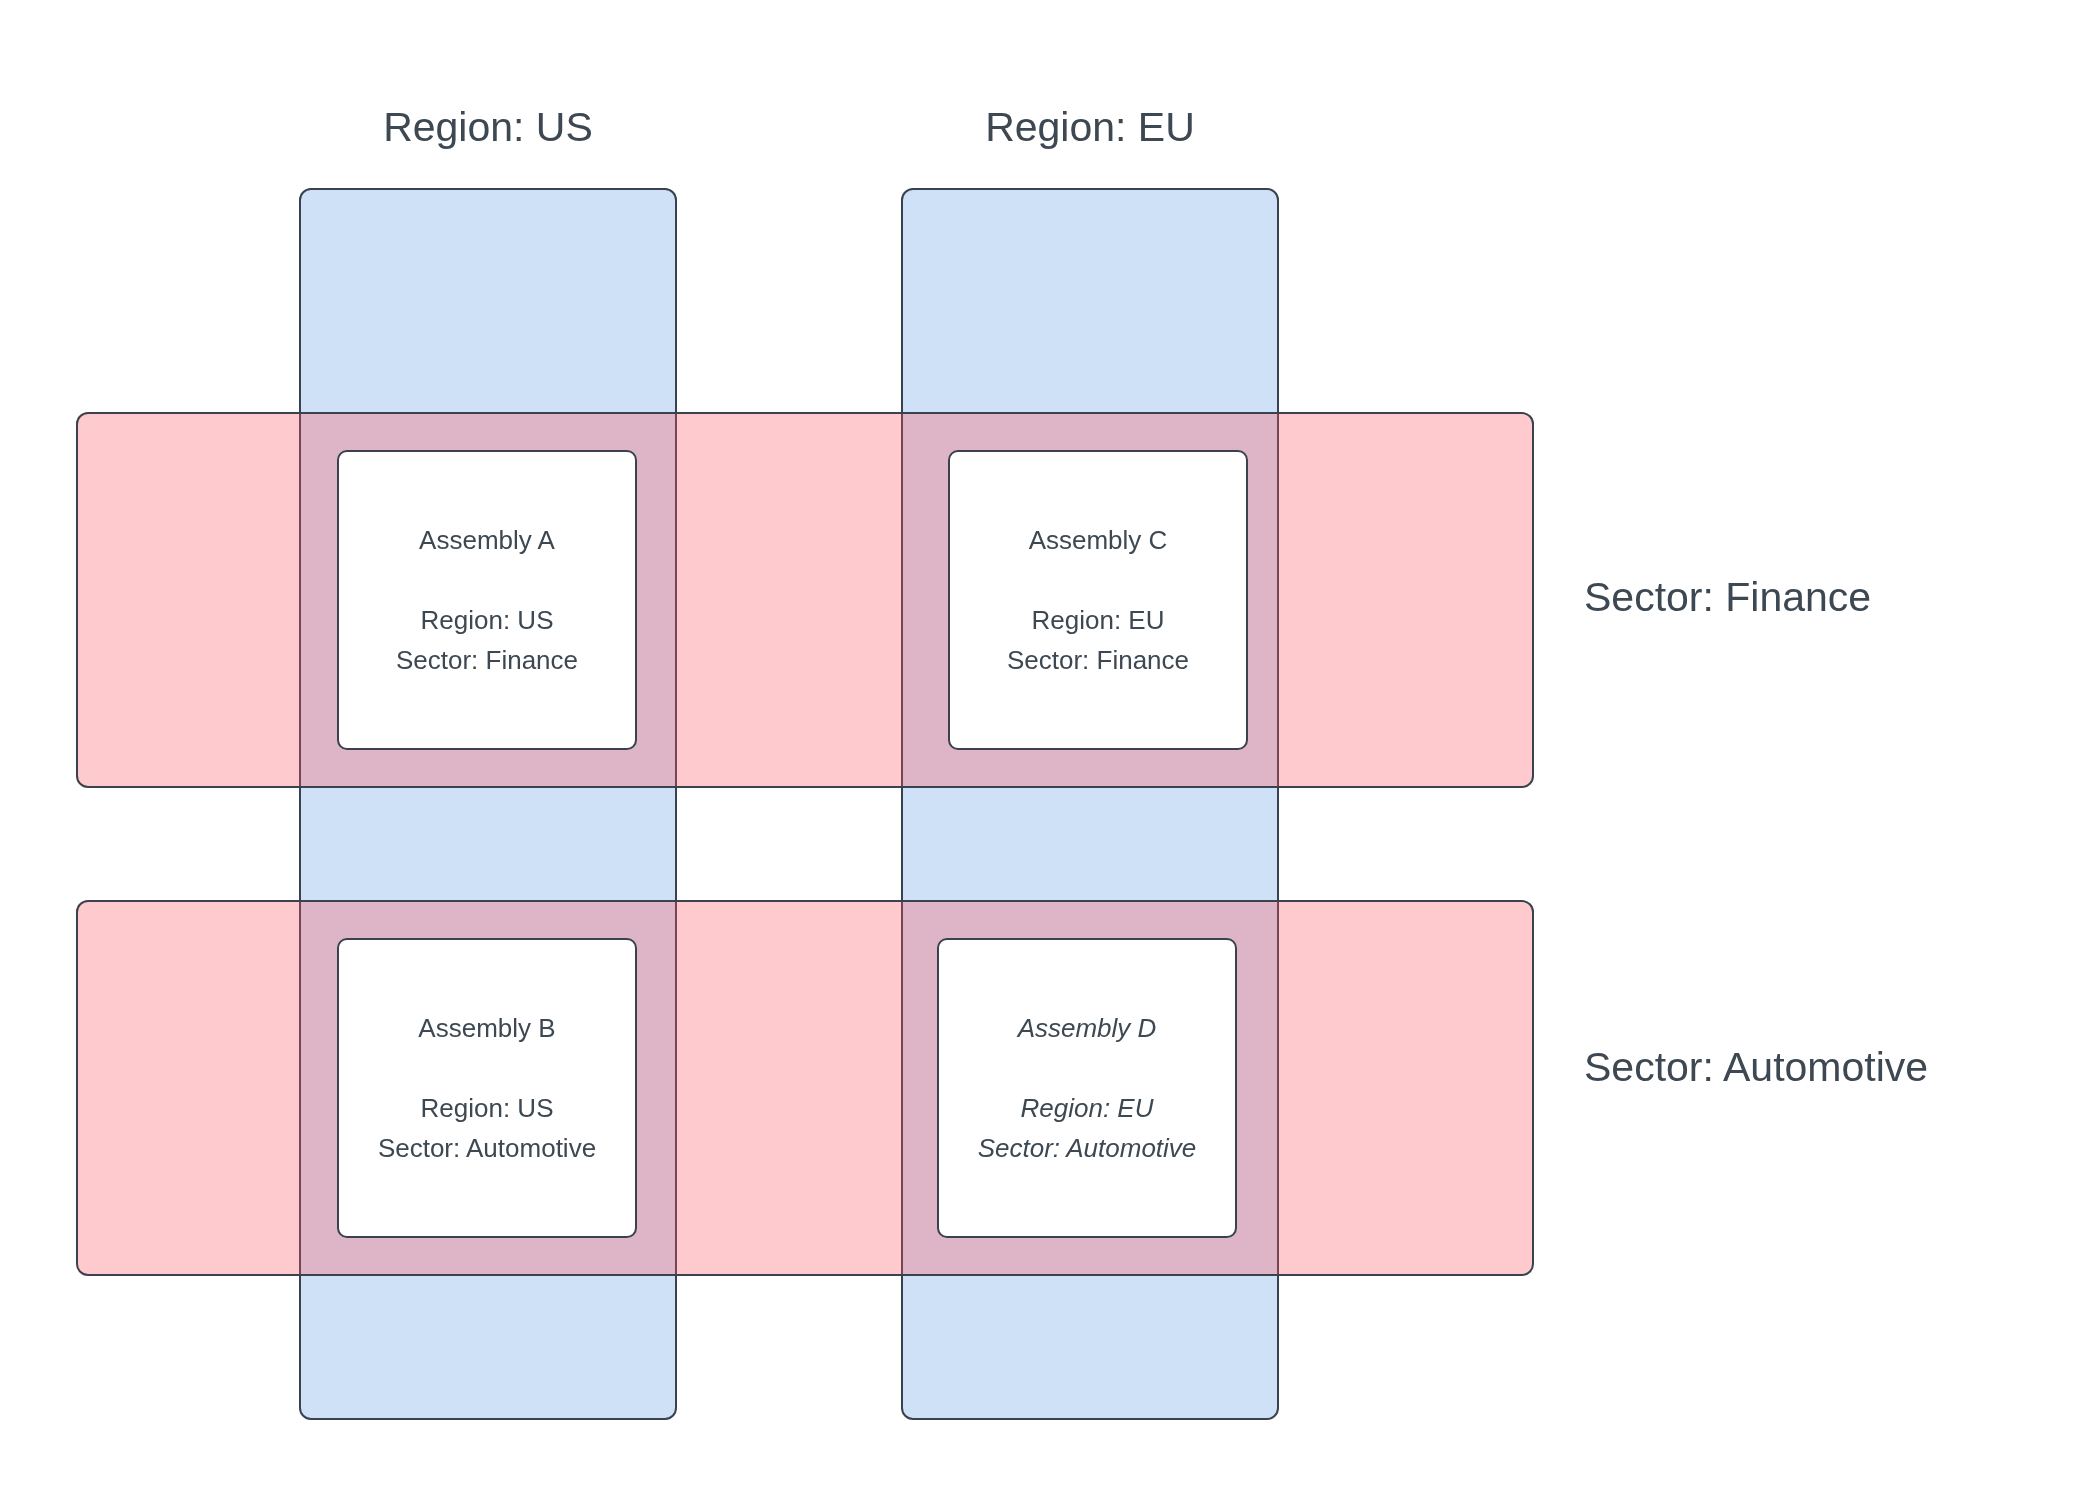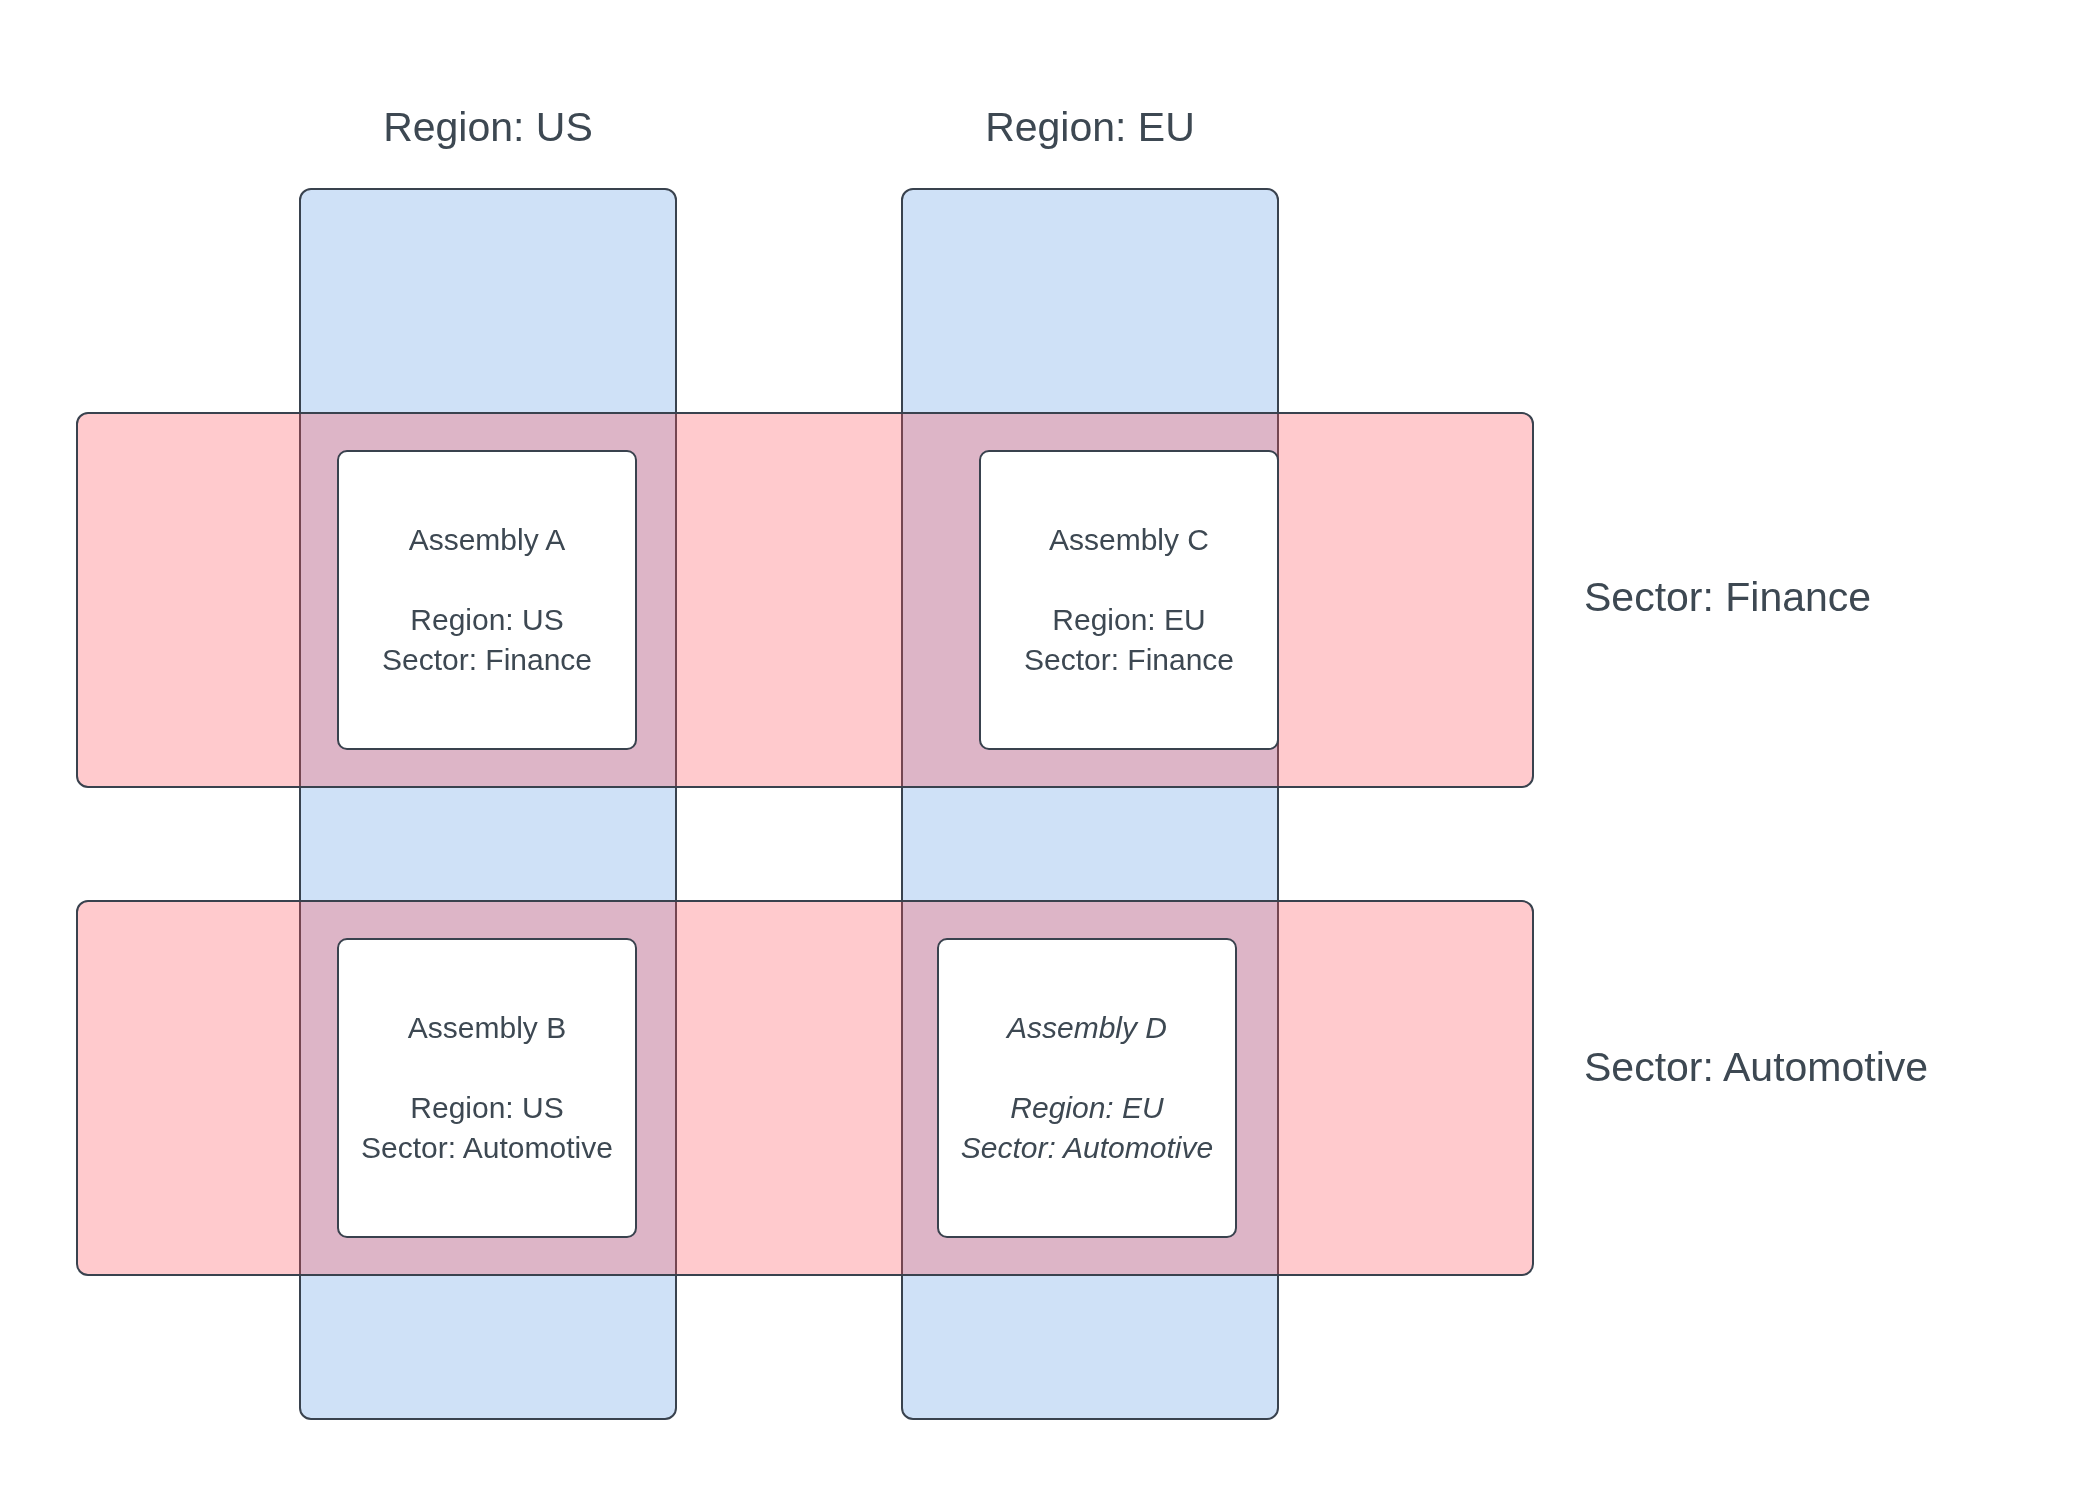--- a/index.html
+++ b/index.html
@@ -46,26 +46,26 @@
     width: 300px;
     height: 300px;
     background: var(--box-fill, #ffffff);
     border: 2px solid var(--stroke, #39424e);
     border-radius: 10px;
     display: flex;
     flex-direction: column;
     align-items: center;
     justify-content: center;
     text-align: center;
-    font-size: 30px;
+    font-size: 26px;
     line-height: 40px;
     color: var(--text, #3d4852);
   }
   .assembly-box.pos-a { left: 337px; top: 450px; }
-  .assembly-box.pos-c { left: 979px; top: 450px; }
+  .assembly-box.pos-c { left: 948px; top: 450px; }
   .assembly-box.pos-b { left: 337px; top: 938px; }
   .assembly-box.pos-d { left: 937px; top: 938px; font-style: italic; }
   .box-spacer { height: 40px; }
 
   
   .col-label {
     position: absolute;
     top: 100px;
     width: 378px;
     text-align: center;

